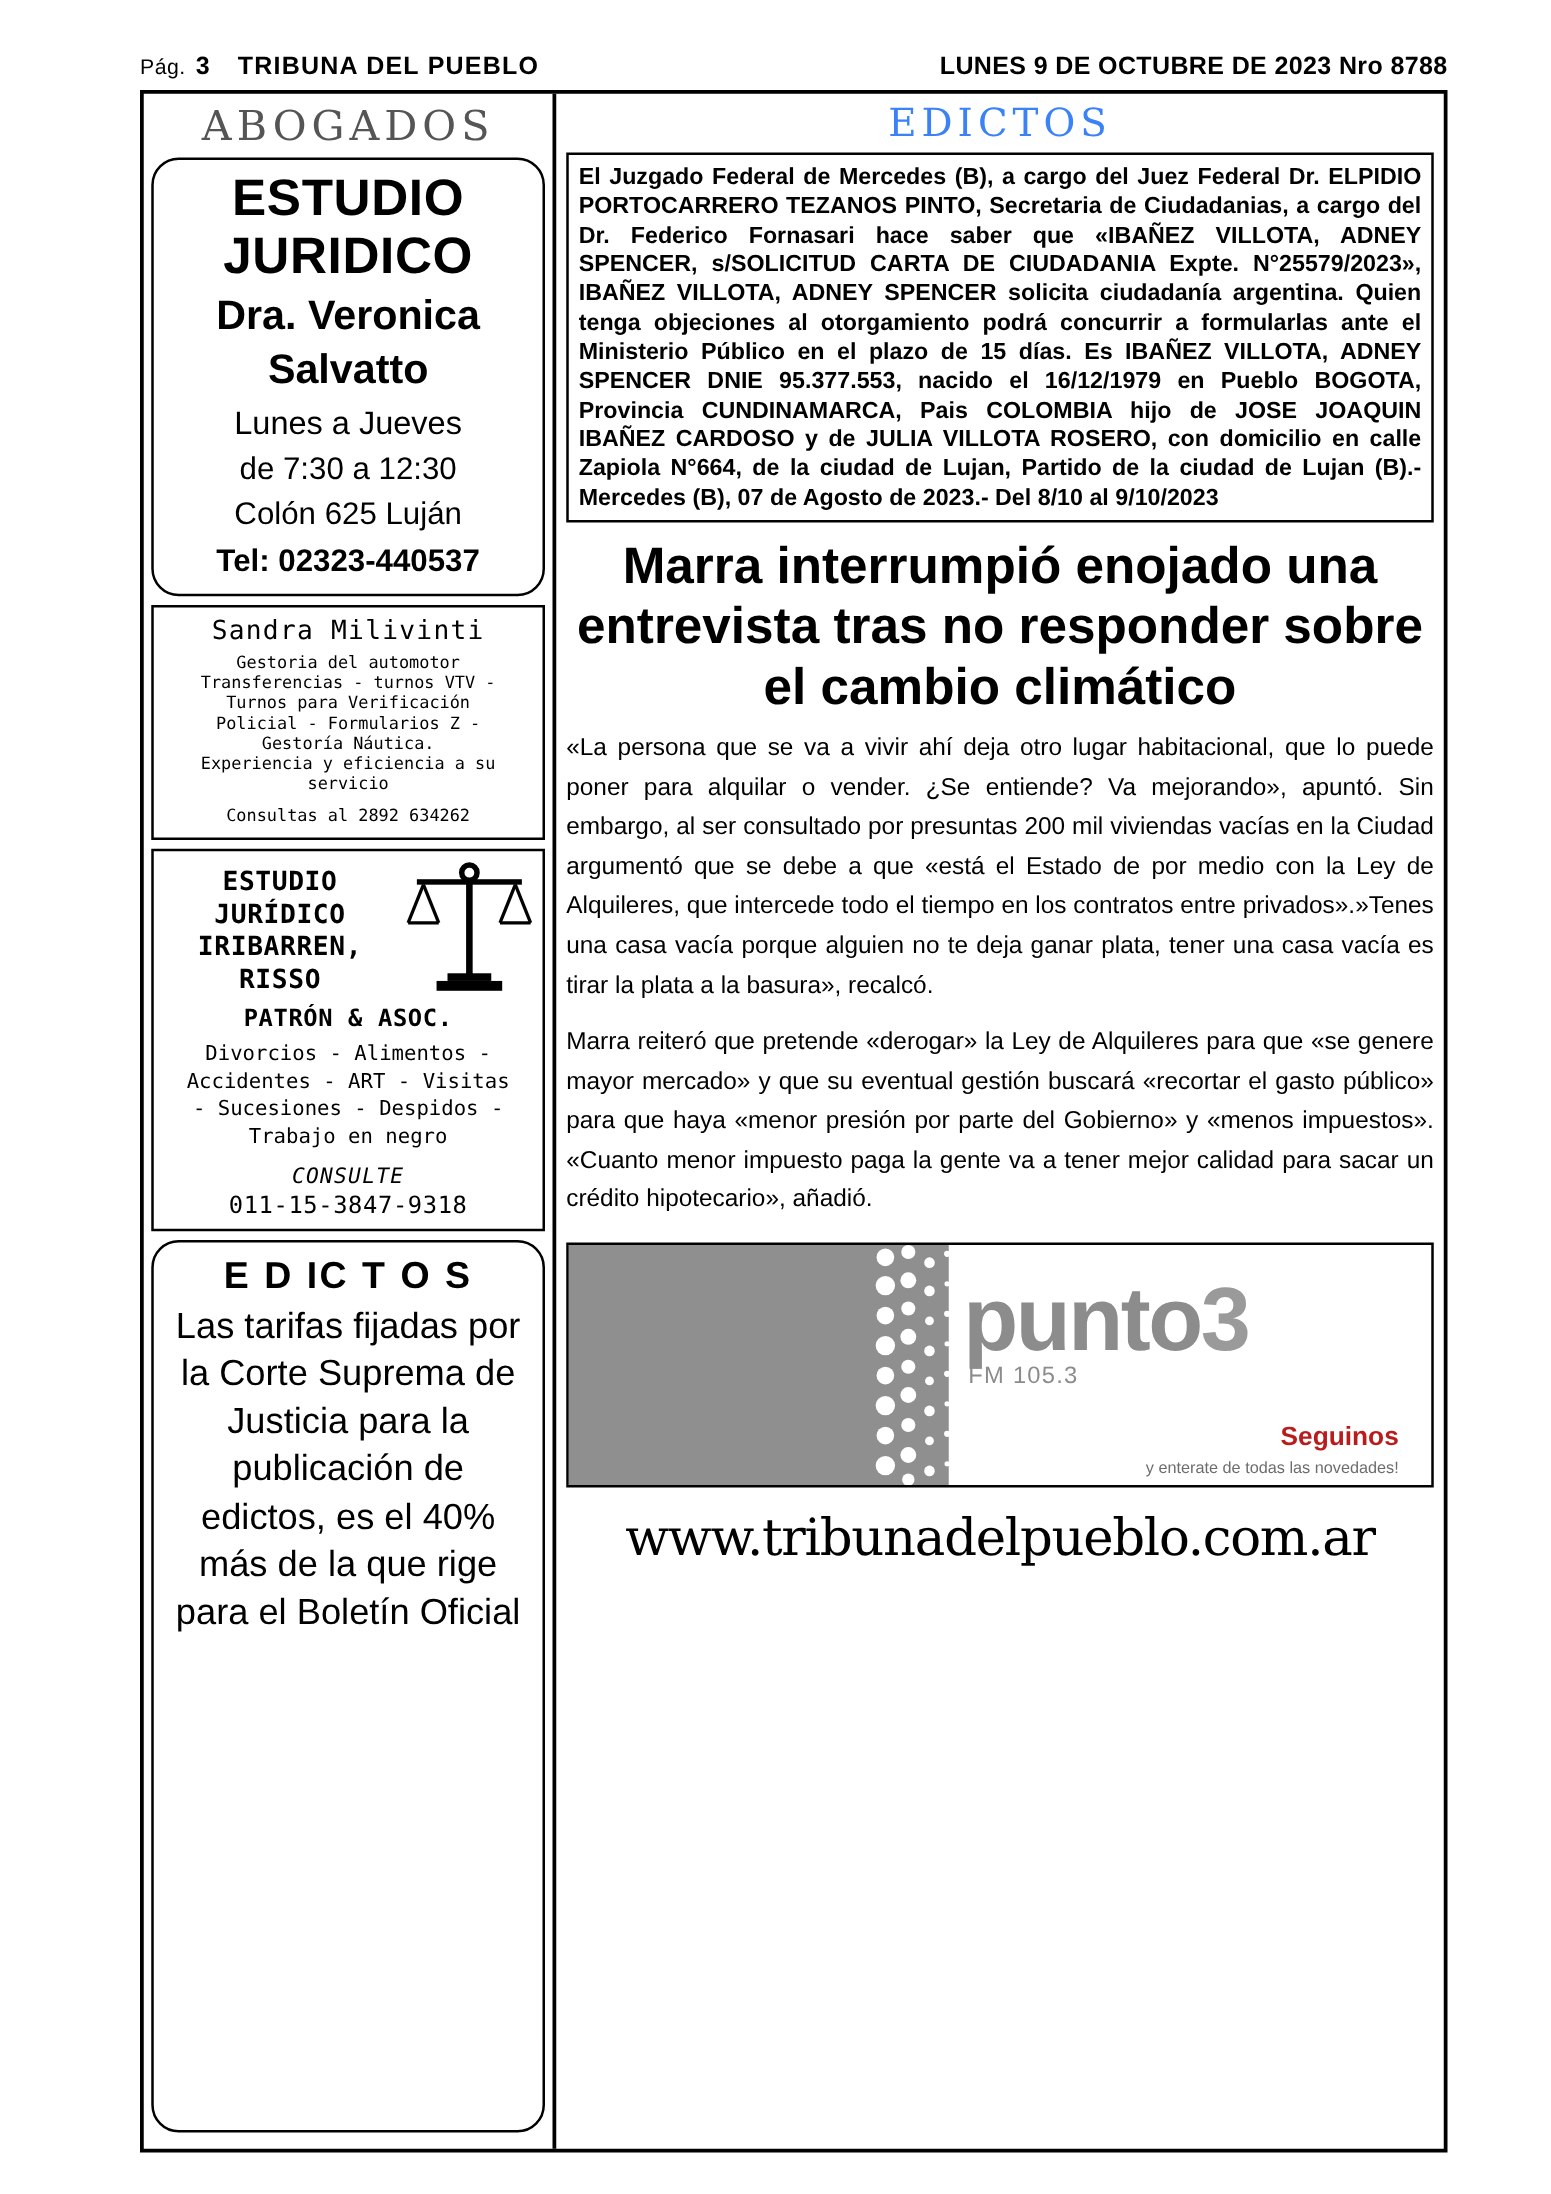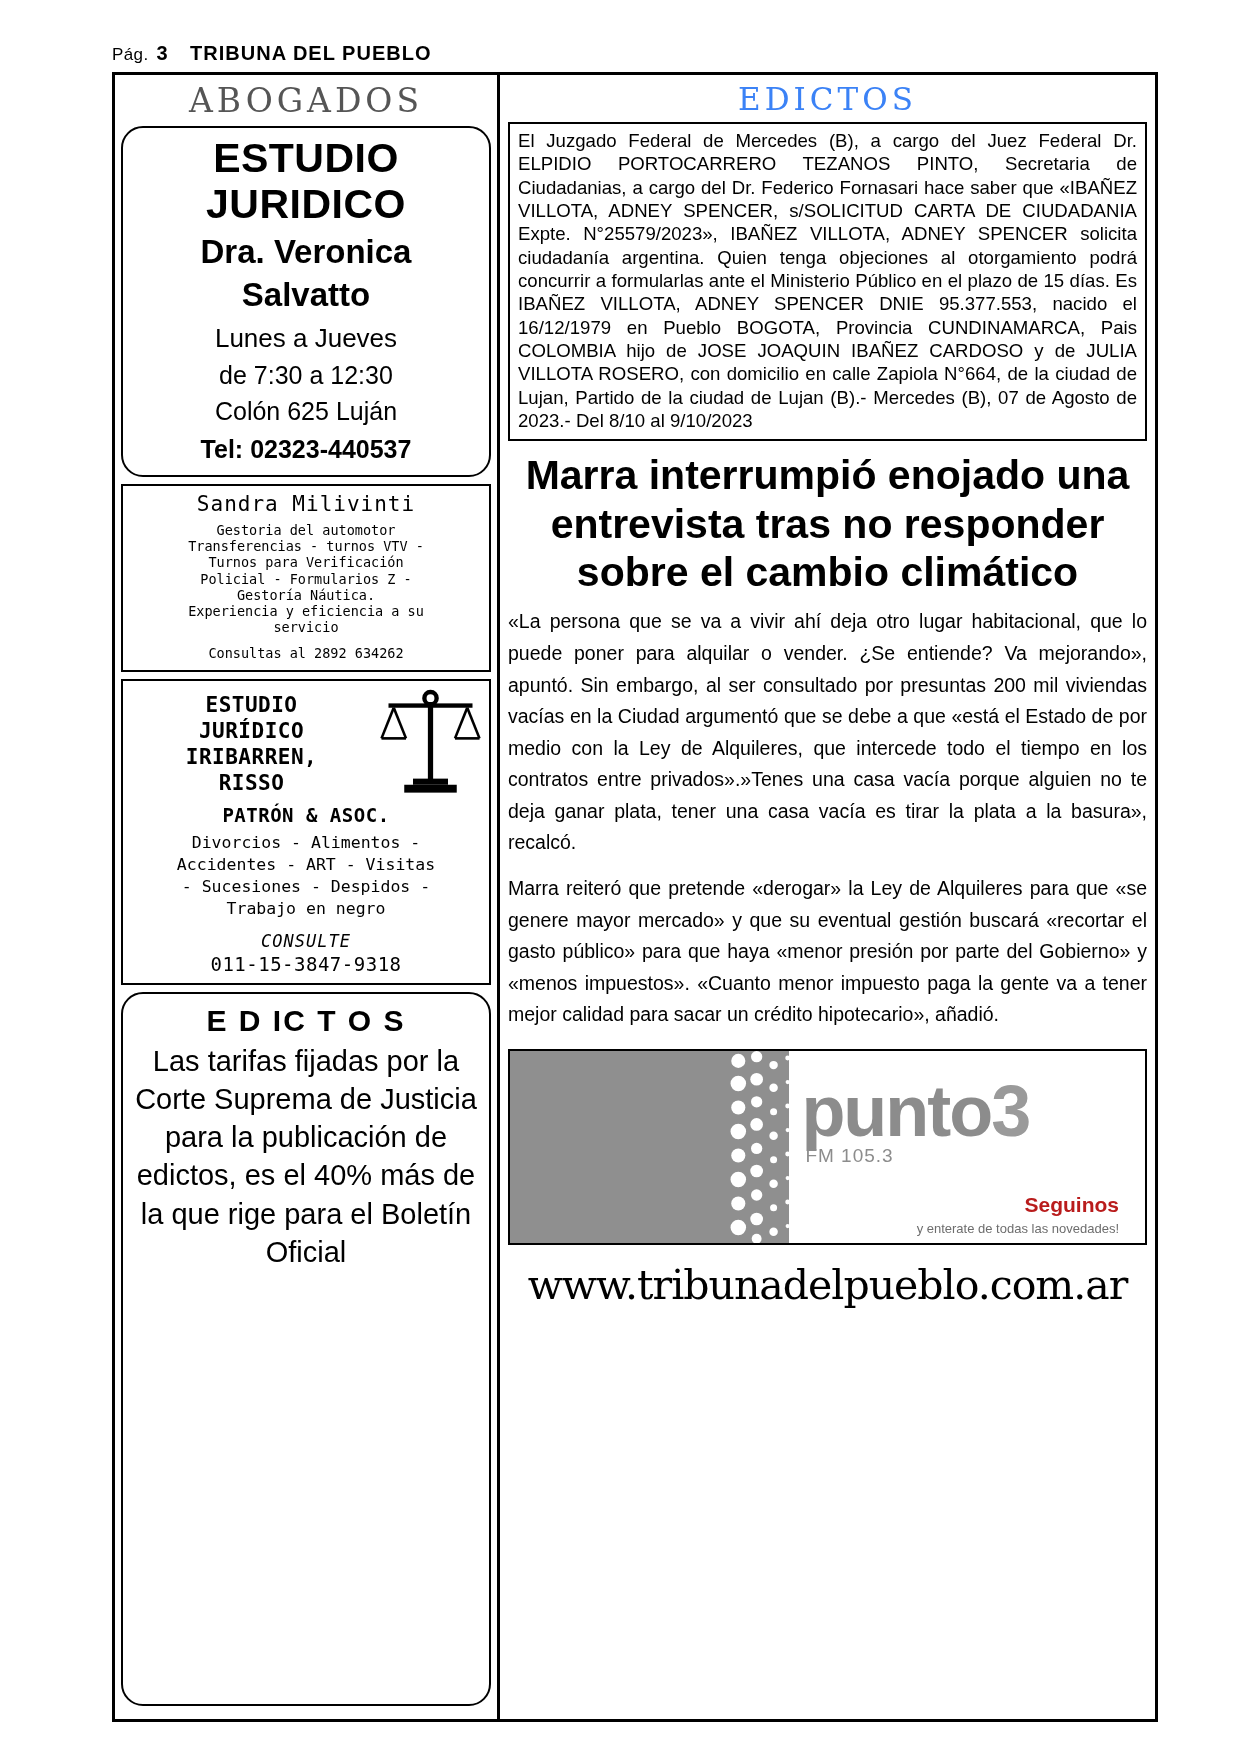--- a/index.html
+++ b/index.html
@@ -41,21 +41,21 @@
 
   
   .frame {
     position: relative;
     border: 3px solid #000;
     width: 1046px;
     height: 1650px;
     display: flex;
   }
   .col-left {
-    width: 385px;
+    width: 330px;
     border-right: 3px solid #000;
     padding: 4px 6px 6px 6px;
     display: flex;
     flex-direction: column;
     align-items: stretch;
   }
   .col-right {
     flex: 1;
     padding: 4px 8px 6px 8px;
     display: flex;
@@ -198,20 +198,21 @@
     color: #3b82f6;
     padding: 2px 0 5px;
   }
   .edicto-box {
     border: 2px solid #000;
     padding: 5px 8px 7px;
     font-size: 18.6px;
     line-height: 1.255;
     text-align: justify;
     font-family: "Liberation Sans", sans-serif;
+    font-weight: bold;
   }
   .news-headline {
     text-align: center;
     font-size: 41px;
     font-weight: 600;
     line-height: 1.18;
     margin: 10px 4px 10px;
   }
   .news-body p {
     font-size: 19.5px;
@@ -300,20 +301,21 @@
 <body>
 
 <div class="page">
 
   <div class="masthead">
     <div class="left">
       <span class="pag-word">Pág.</span>
       <span class="pag-num">3</span>
       <span class="paper-name">TRIBUNA  DEL  PUEBLO</span>
     </div>
+    <div class="right">LUNES 9  DE OCTUBRE DE 2023 Nro 8788</div>
   </div>
 
   <div class="frame">
 
     <div class="col-left">
 
       <div class="abogados-title">ABOGADOS</div>
 
       <div class="box rounded ad-veronica">
         <div class="l1">ESTUDIO</div>

